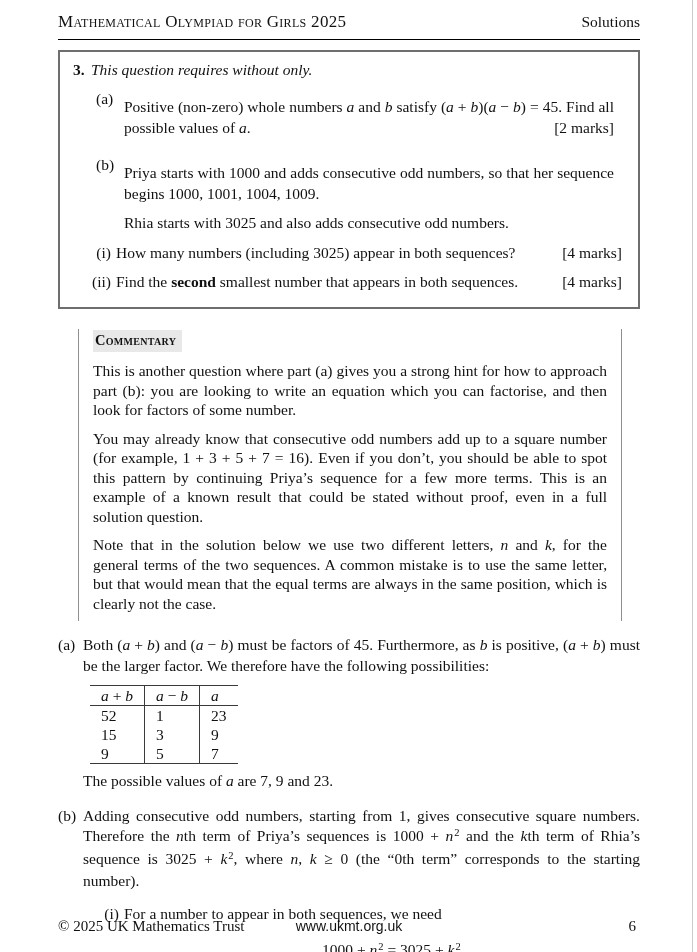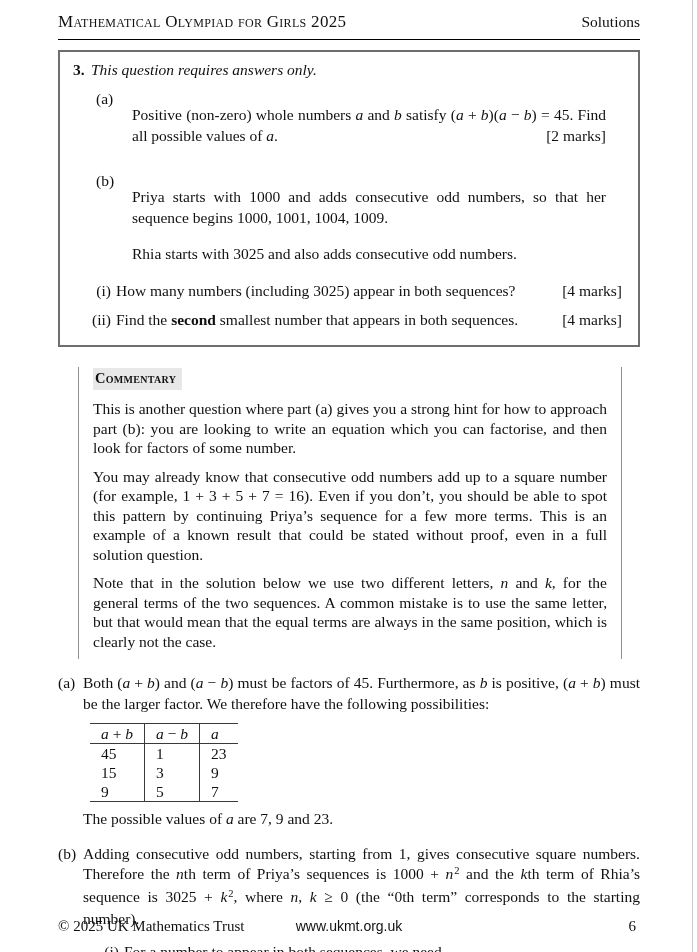--- a/index.html
+++ b/index.html
@@ -27,21 +27,21 @@
   .header-right{font-size:15.5px;}
 
   
   .qbox{border:2px solid var(--box_border);margin-top:10px;padding:8px 16px 14px 13px;}
   .q-head{display:flex;}
   .q-num{width:18px;font-weight:bold;flex-shrink:0;}
   .q-intro{font-style:italic;}
   .q-part{display:flex;margin-left:23px;margin-top:9px;}
   .q-part-label{width:20px;flex-shrink:0;}
   .q-part-body{flex:1;}
-  .q-part-body p{margin:16px;}
+  .q-part-body p{margin:8px;}
   .q-part-body p + p{margin-top:9px;}
   .just{text-align:justify;}
   .marks{float:right;}
   .qi{display:flex;margin-top:9px;}
   .qi-label{width:22px;margin-left:-27px;margin-right:5px;text-align:right;flex-shrink:0;}
   .qi-text{flex:1;}
   .qi .marks{float:none;margin-left:auto;padding-left:10px;white-space:nowrap;}
 
   
   .commentary{margin:20px 18px 0 20px;
@@ -96,21 +96,21 @@
 <div class="content">
 
   <div class="header">
     <span class="header-title">Mathematical Olympiad for Girls 2025</span>
     <span class="header-right">Solutions</span>
   </div>
 
   <div class="qbox">
     <div class="q-head">
       <span class="q-num">3.</span>
-      <span class="q-intro">This question requires answers only.</span>
+      <span class="q-intro">This question requires without only.</span>
     </div>
 
     <div class="q-part">
       <span class="q-part-label">(a)</span>
       <div class="q-part-body just">
         <p><span><span>Positive (non-zero) whole numbers </span><span class="i">a</span><span> and </span><span class="i">b</span><span> satisfy (</span><span class="i">a</span><span> + </span><span class="i">b</span><span>)(</span><span class="i">a</span><span> − </span><span class="i">b</span><span>) = 45. Find all possible values of </span><span class="i">a</span><span>.</span></span><span class="marks">[2 marks]</span></p>
       </div>
     </div>
 
     <div class="q-part">
@@ -146,21 +146,21 @@
       <table class="ptable">
         <thead>
           <tr>
             <th><span class="i">a</span><span> + </span><span class="i">b</span></th>
             <th><span class="i">a</span><span> − </span><span class="i">b</span></th>
             <th><span class="i">a</span></th>
           </tr>
         </thead>
         <tbody>
           <tr>
-            <td>45</td>
+            <td>52</td>
             <td>1</td>
             <td>23</td>
           </tr>
           <tr>
             <td>15</td>
             <td>3</td>
             <td>9</td>
           </tr>
           <tr>
             <td>9</td>

